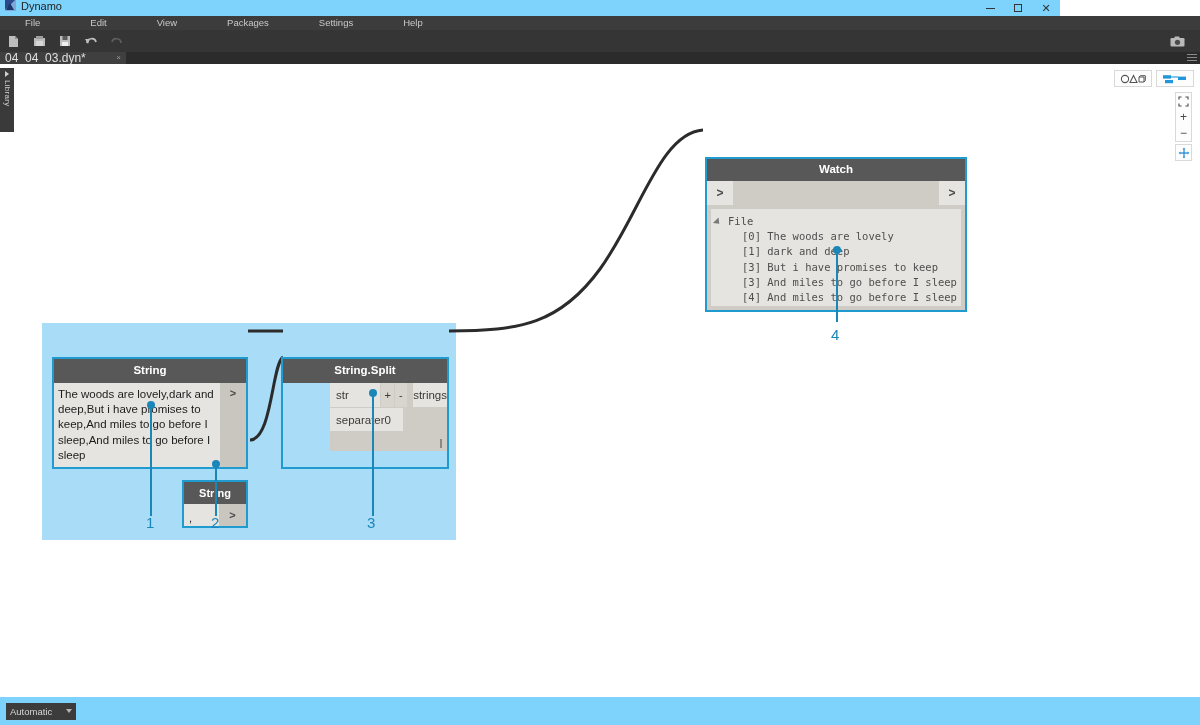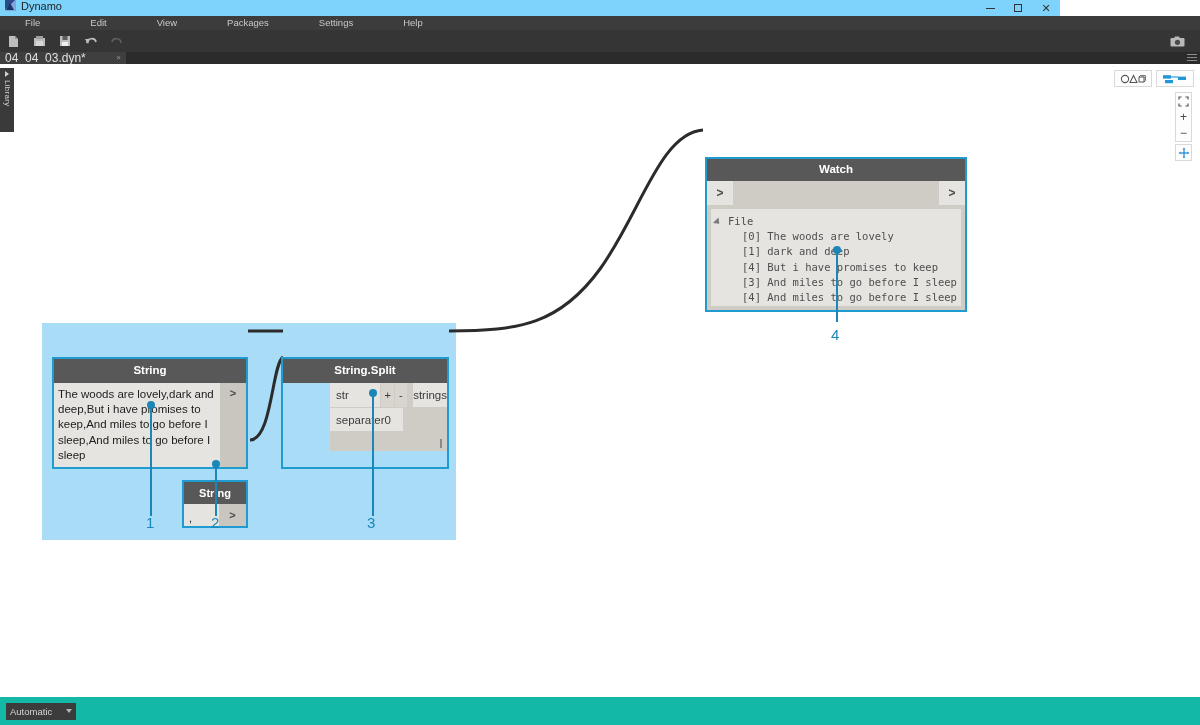--- a/index.html
+++ b/index.html
@@ -181,21 +181,21 @@
   }
 
   
   .anno-line { position:absolute; width: 2px; background: #1b86b8; }
   .anno-dot { position:absolute; width: 8px; height: 8px; border-radius: 50%; background:#1b86b8; }
   .anno-num { position:absolute; font-size: 15px; color:#1b86b8; font-family:"Liberation Sans", sans-serif; }
 
   
   .bottombar {
     position: absolute; left:0; top: 697px; width: 1200px; height: 28px;
-    background: #14b8a6; display:flex; align-items:center;
+    background: #7dd3fc; display:flex; align-items:center;
   }
   .run-select {
     margin-left: 6px; width: 70px; height: 17px; background:#3c3c3c;
     display:flex; align-items:center; justify-content: space-between;
     padding: 0 4px; color:#d6d6d6; font-size: 9.5px;
   }
   .caret-down { width:0;height:0;border-left:3px solid transparent;border-right:3px solid transparent;border-top:4px solid #b5b5b5;}
 </style>
 </head>
 <body>
@@ -335,21 +335,21 @@
           <div class="watch-port">&gt;</div>
           <div class="watch-port">&gt;</div>
         </div>
         <div class="watch-list">
           <div class="wl-head">
             <span class="wl-caret"></span>
             <span>File</span>
           </div>
           <div class="wl-item">[0] The woods are lovely</div>
           <div class="wl-item">[1] dark and deep</div>
-          <div class="wl-item">[4] But i have promises to keep</div>
+          <div class="wl-item">[3] But i have promises to keep</div>
           <div class="wl-item">[3] And miles to go before I sleep</div>
           <div class="wl-item">[4] And miles to go before I sleep</div>
         </div>
       </div>
     </div>
 
     <div class="anno-dot" style="left:147px; top:337px;"></div>
     <div class="anno-line" style="left:150px; top:341px; height:111px;"></div>
     <div class="anno-num" style="left:146px; top:450px;">1</div>
 

